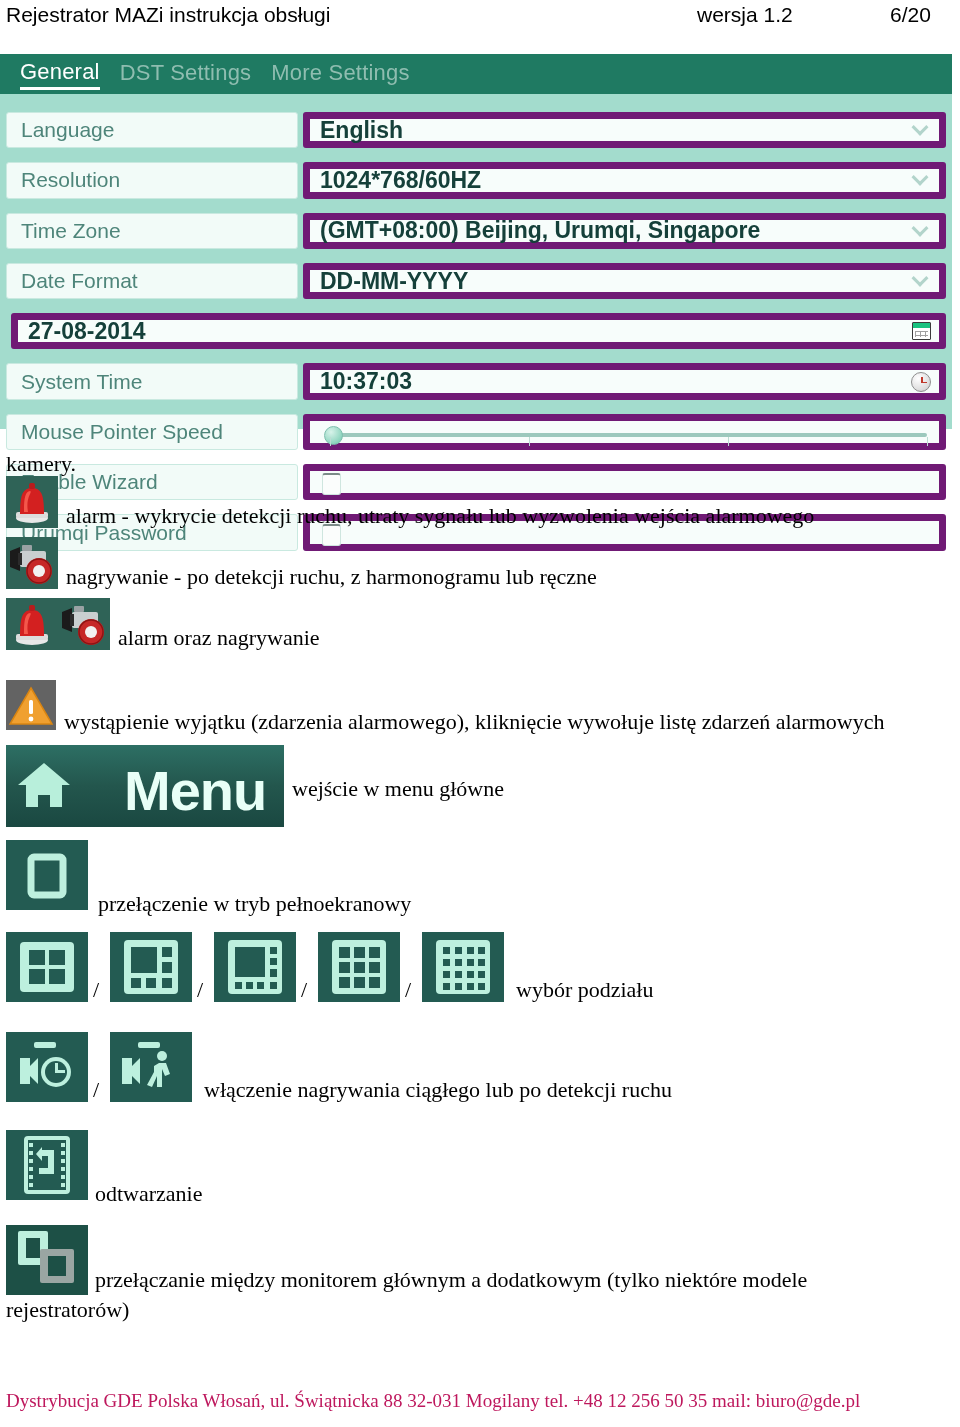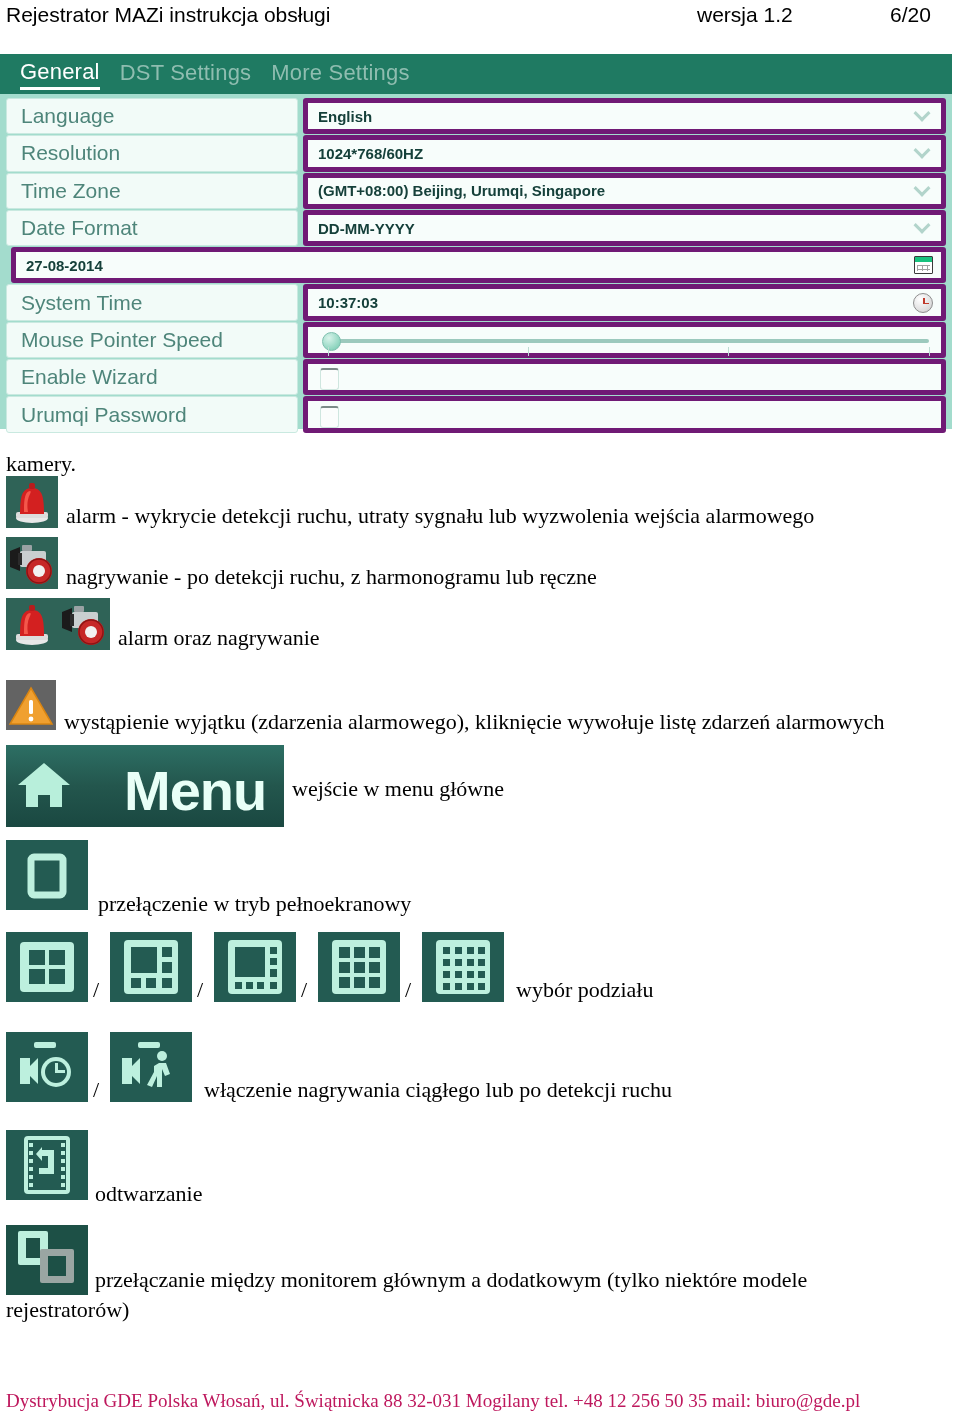--- a/index.html
+++ b/index.html
@@ -38,30 +38,31 @@
     white-space:nowrap; letter-spacing:0.2px;
   }
   .dvr-tab.active { color:#ffffff; border-bottom:3px solid #ffffff; }
 
   .dvr-body {
     position:absolute; left:6px; top:44px; width:940px; height:327px;
   }
   .dvr-row {
     position:relative; height:36.3px; display:flex; align-items:stretch;
     margin-bottom:1px;
+    margin-top:14px;
   }
   .dvr-label {
     width:292px; background:#f2fbf8; color:#4e857a;
     font-size:21px; display:flex; align-items:center; padding-left:14px;
     border:1px solid #c9e9e0; border-radius:3px; white-space:nowrap;
   }
   .dvr-value {
     flex:1; margin-left:5px; background:#f7fdfb; color:#15403a;
-    font-size:15px; font-weight:bold; display:flex; align-items:center;
-    padding-left:10px; border:5px solid #701a75; border-radius:3px;
+    font-size:23px; font-weight:bold; display:flex; align-items:center;
+    padding-left:10px; border:7px solid #701a75; border-radius:3px;
     position:relative; white-space:nowrap;
   }
   .chev {
     position:absolute; right:12px; top:50%; transform:translateY(-60%);
     width:13px; height:8px; color:#a9cfc6; font-size:15px; line-height:8px;
   }
   .chev:after{
     content:""; display:block; width:9px; height:9px;
     border-right:3px solid #b2d4cb; border-bottom:3px solid #b2d4cb;
     transform:rotate(45deg); margin-top:-4px;

